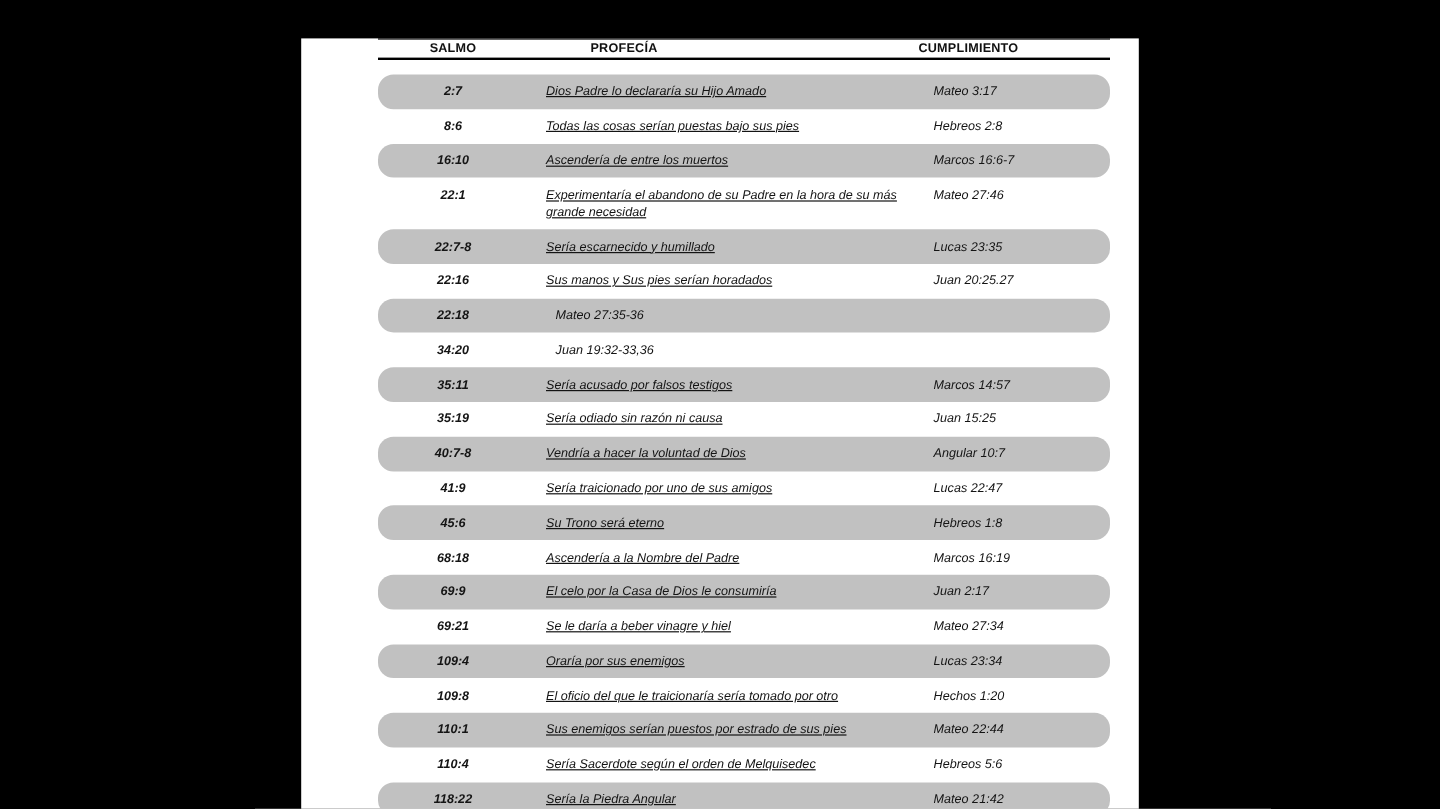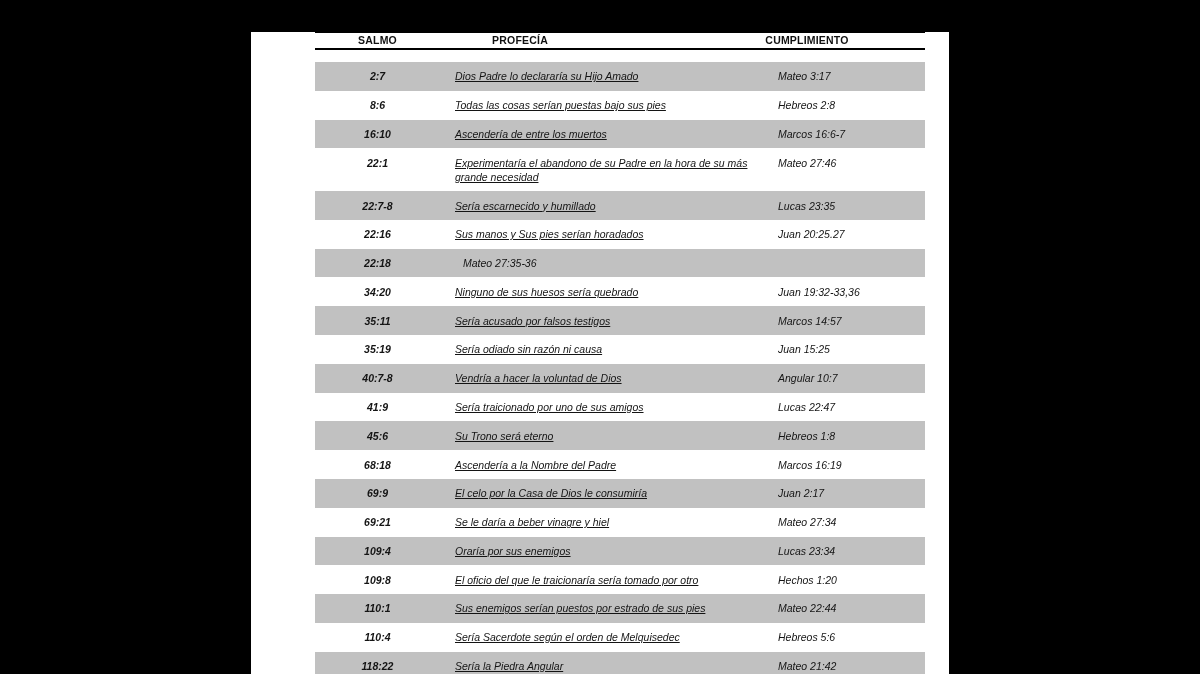--- a/index.html
+++ b/index.html
@@ -48,20 +48,21 @@
   .rows { margin-top: 12px; }
   .row {
     display: flex;
     align-items: flex-start;
     box-sizing: border-box;
     padding: 7.4px 0;
     line-height: 14px;
     font-size: 10.5px;
     font-style: italic;
     color: #141414;
+    border-radius: 13px;
   }
   .row.shaded { background: var(--shade, #c0c0c0); }
   .cell { box-sizing: border-box; }
   .c-salmo {
     flex: 0 0 125px;
     width: 125px;
     text-align: center;
     font-weight: bold;
   }
   .c-prof {
@@ -116,21 +117,20 @@
           <div class="cell c-salmo">22:16</div>
           <div class="cell c-prof">Sus manos y Sus pies serían horadados</div>
           <div class="cell c-cump">Juan 20:25.27</div>
         </div>
         <div class="row shaded">
           <div class="cell c-salmo">22:18</div>
           <div class="cell c-cump">Mateo 27:35-36</div>
         </div>
         <div class="row">
           <div class="cell c-salmo">34:20</div>
-          <div class="cell c-prof">Ninguno de sus huesos sería quebrado</div>
           <div class="cell c-cump">Juan 19:32-33,36</div>
         </div>
         <div class="row shaded">
           <div class="cell c-salmo">35:11</div>
           <div class="cell c-prof">Sería acusado por falsos testigos</div>
           <div class="cell c-cump">Marcos 14:57</div>
         </div>
         <div class="row">
           <div class="cell c-salmo">35:19</div>
           <div class="cell c-prof">Sería odiado sin razón ni causa</div>

